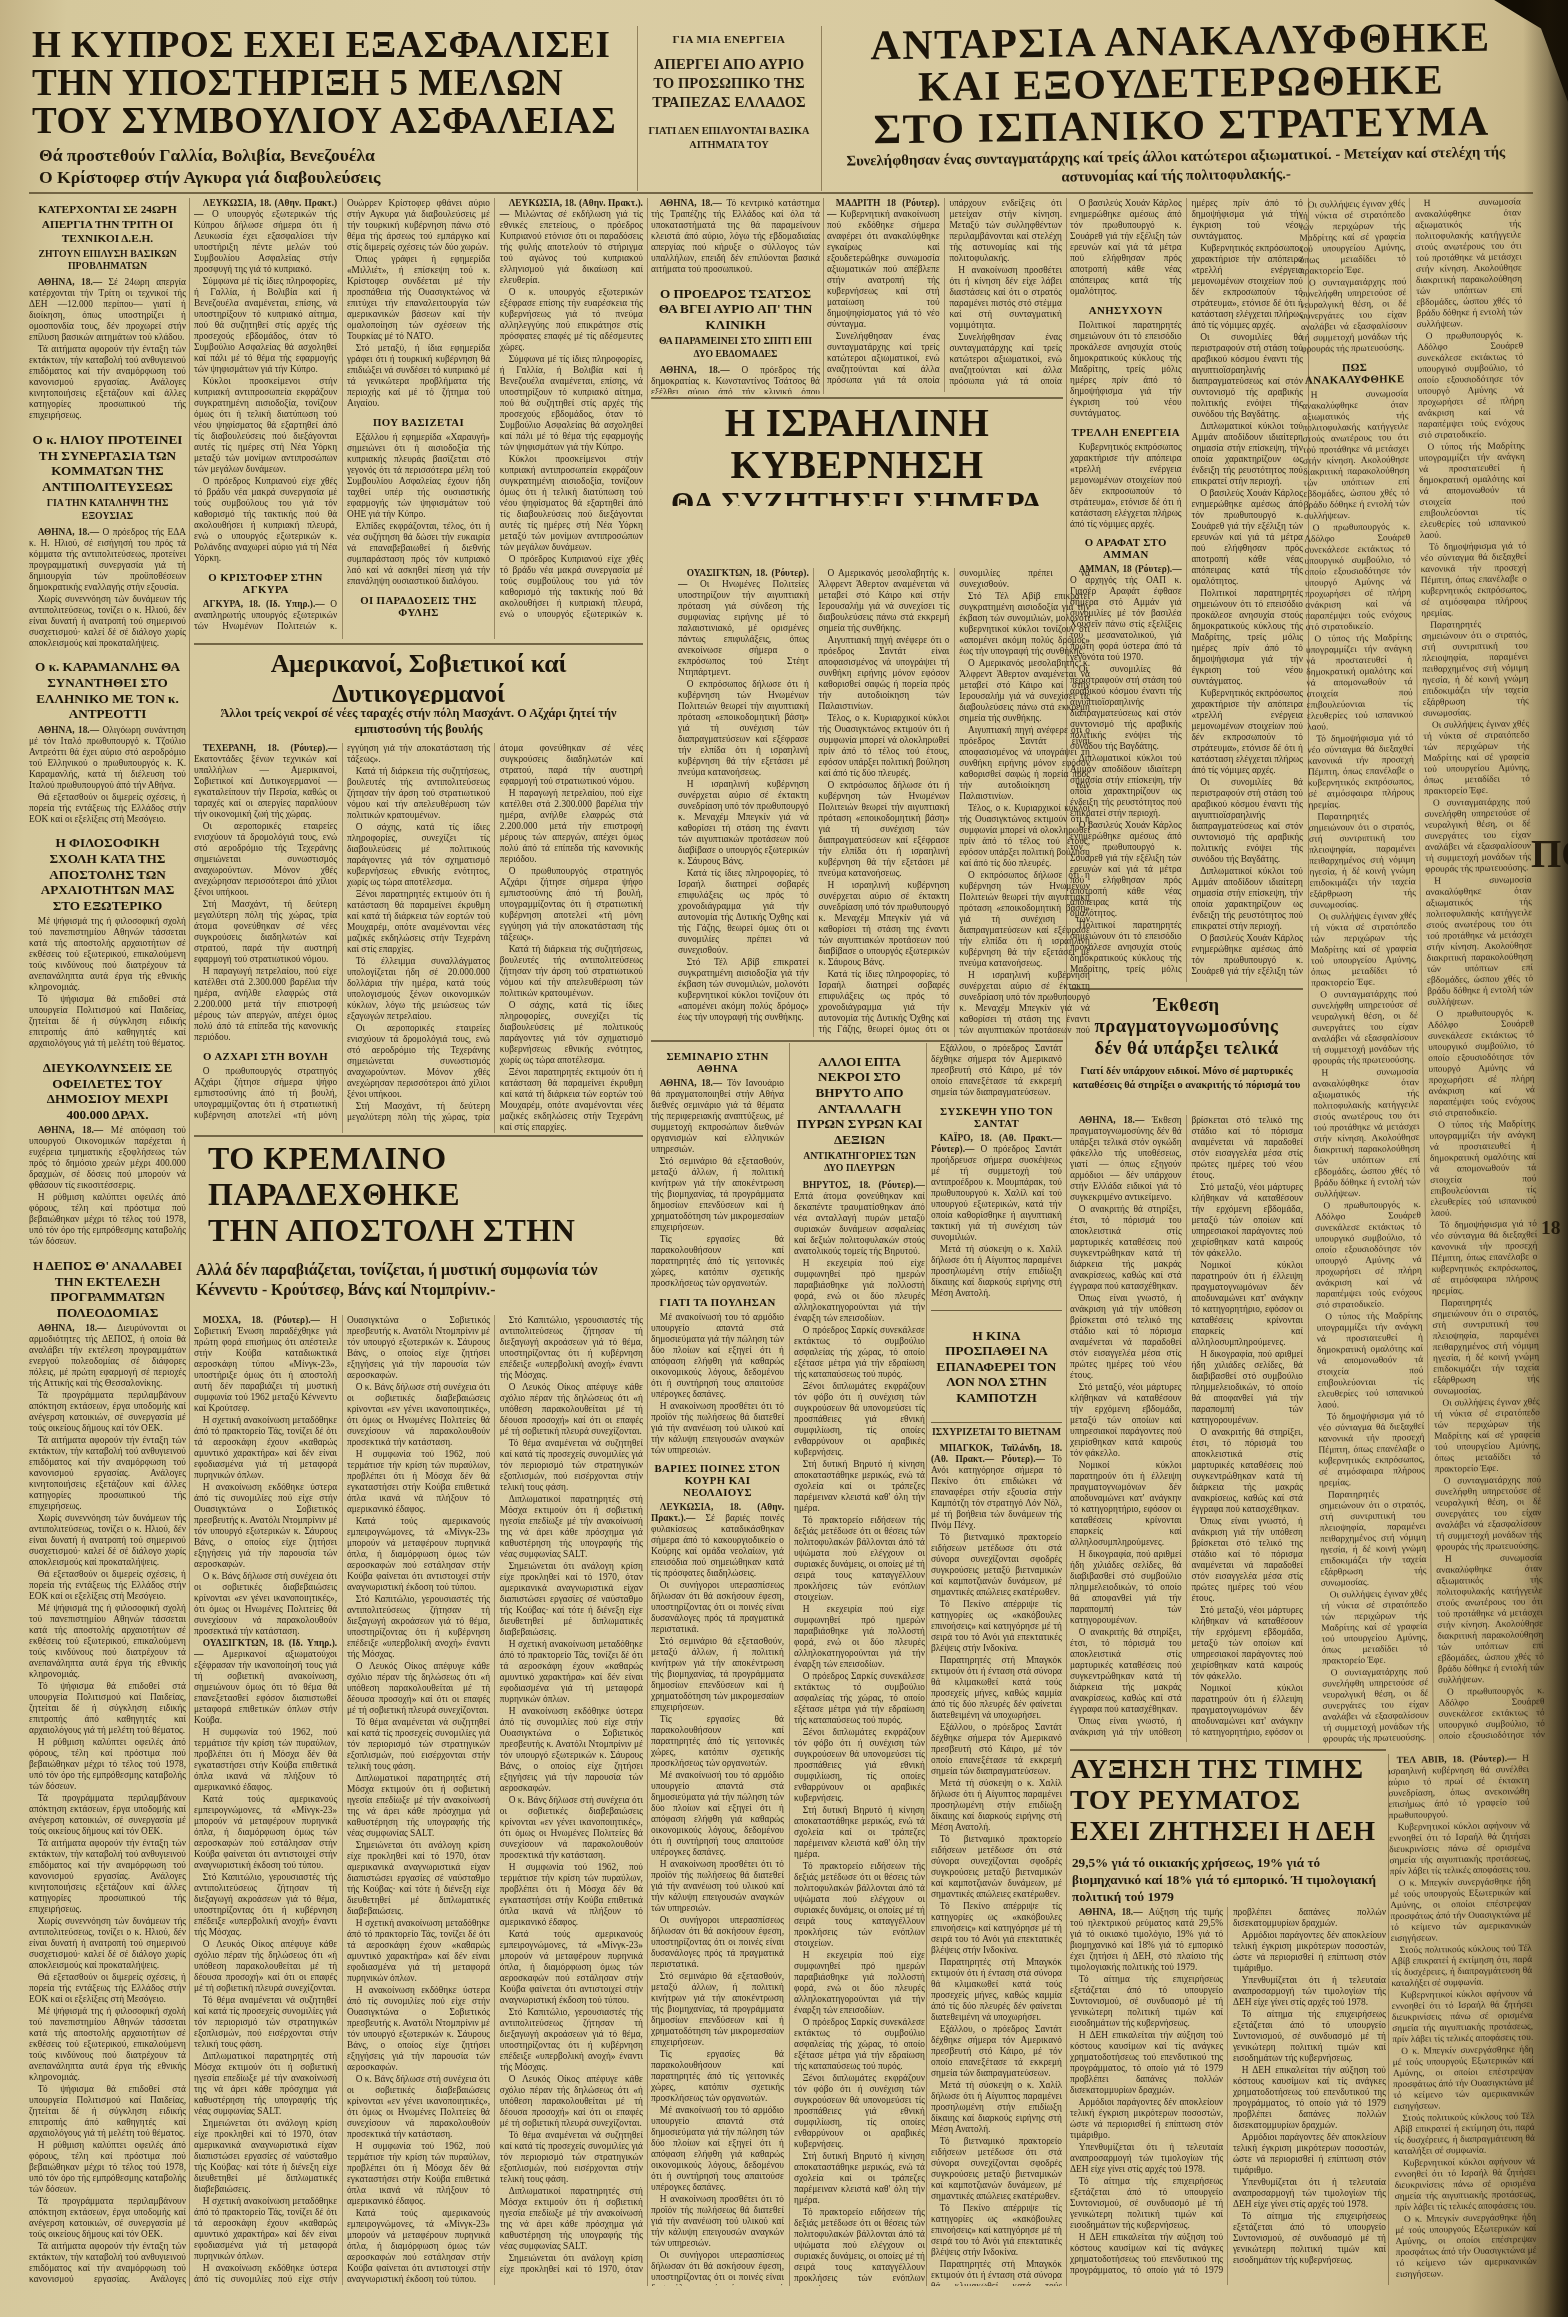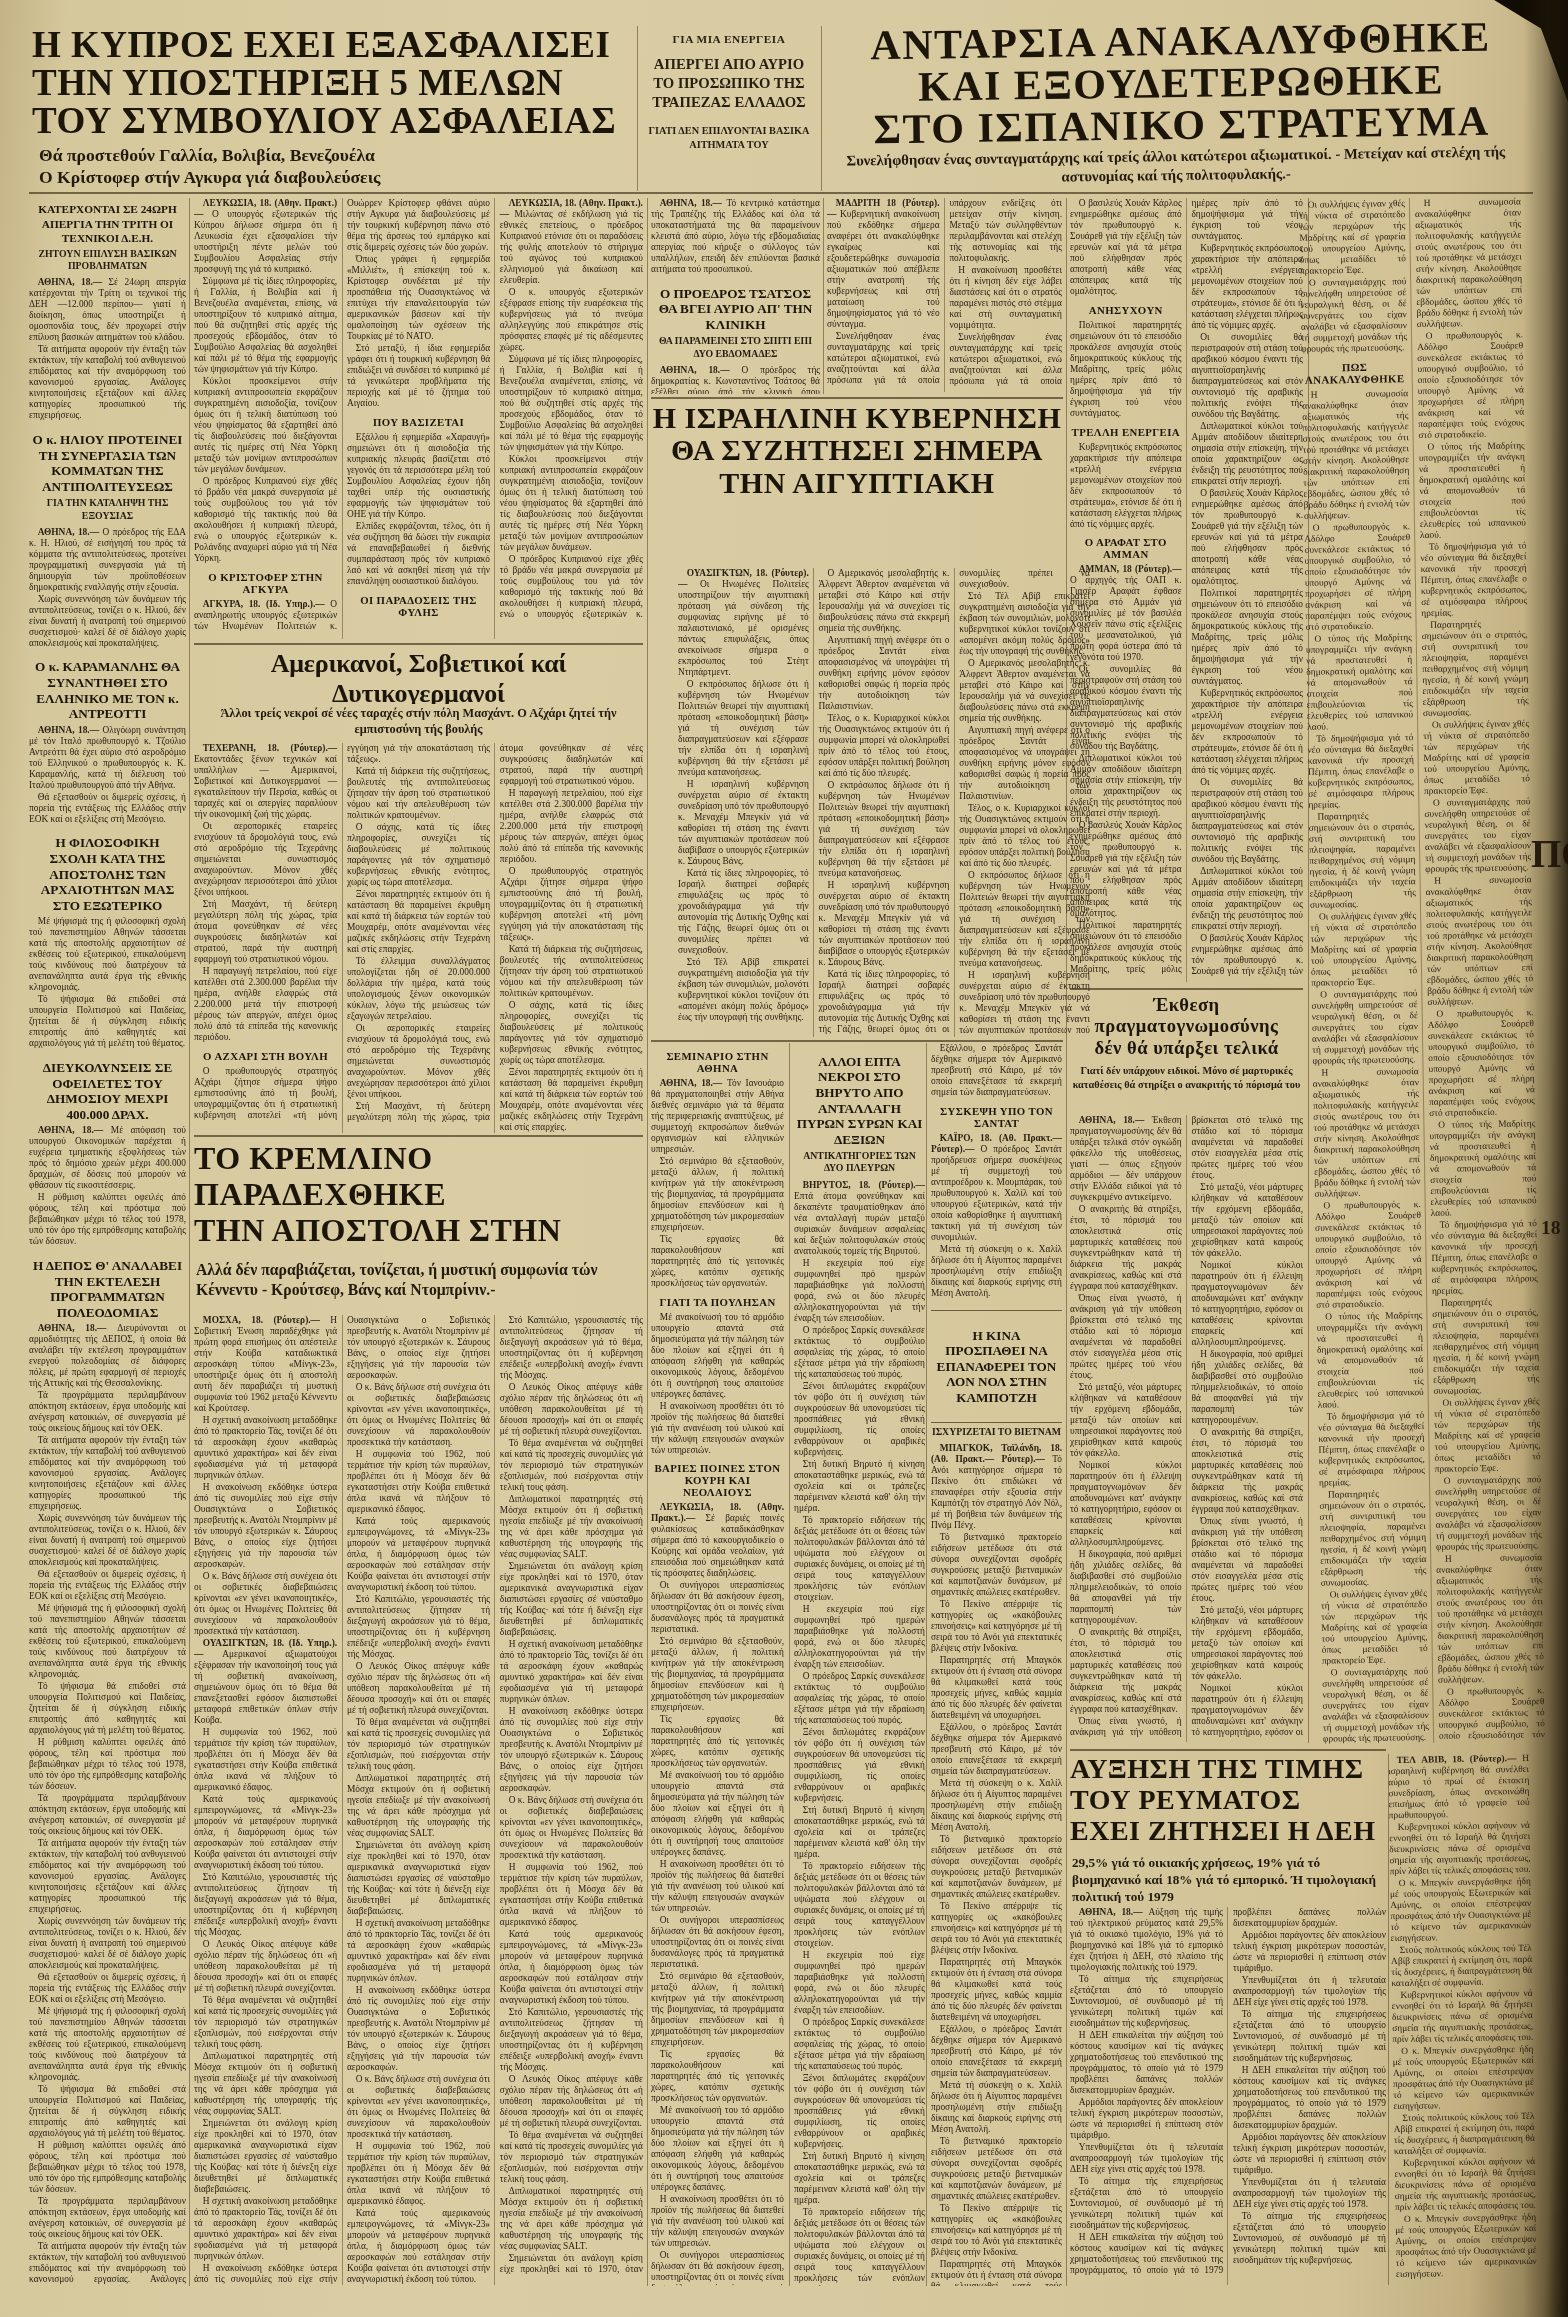--- a/index.html
+++ b/index.html
@@ -131,21 +131,21 @@
 
   <div class="blk cols c2" style="left:827px;top:198px;width:235px;height:194px">
       <p class="fl-date"><b>ΜΑΔΡΙΤΗ 18 (Ρόυτερ).— </b>Κυβερνητική ανακοίνωση πού εκδόθηκε σήμερα αναφέρει ότι ανακαλύφθηκε εγκαίρως καί εξουδετερώθηκε συνωμοσία αξιωματικών πού απέβλεπε στήν ανατροπή τής κυβερνήσεως καί στή ματαίωση τού δημοψηφίσματος γιά τό νέο σύνταγμα.</p>
       <p class="fl-p">Συνελήφθησαν ένας συνταγματάρχης καί τρείς κατώτεροι αξιωματικοί, ενώ αναζητούνται καί άλλα πρόσωπα γιά τά οποία υπάρχουν ενδείξεις ότι μετείχαν στήν κίνηση. Μεταξύ τών συλληφθέντων περιλαμβάνονται καί στελέχη τής αστυνομίας καί τής πολιτοφυλακής.</p>
       <p class="fl-p">Η ανακοίνωση προσθέτει ότι ή κίνηση δέν είχε λάβει διαστάσεις καί ότι ο στρατός παραμένει πιστός στό στέμμα καί στή συνταγματική νομιμότητα.</p>
       <p class="fl-p">Συνελήφθησαν ένας συνταγματάρχης καί τρείς κατώτεροι αξιωματικοί, ενώ αναζητούνται καί άλλα πρόσωπα γιά τά οποία υπάρχουν ενδείξεις ότι μετείχαν στήν κίνηση. Μεταξύ τών συλληφθέντων περιλαμβάνονται καί στελέχη τής αστυνομίας καί τής πολιτοφυλακής.</p>
     </div>
 
   <div class="hline" style="left:651px;top:397px;width:412px"></div>
   <div class="blk" style="left:651px;top:402px;width:412px;height:104px;text-align:center">
-    <div class="hl-line" style="font-size:30px;line-height:1.08">Η ΙΣΡΑΗΛΙΝΗ ΚΥΒΕΡΝΗΣΗ</div>
+    <div class="hl-line" style="font-size:39px;line-height:1.08">Η ΙΣΡΑΗΛΙΝΗ ΚΥΒΕΡΝΗΣΗ</div>
     <div class="hl-line" style="font-size:30px;line-height:1.08">ΘΑ ΣΥΖΗΤΗΣΕΙ ΣΗΜΕΡΑ</div>
     <div class="hl-line" style="font-size:30px;line-height:1.08">ΤΗΝ ΑΙΓΥΠΤΙΑΚΗ ΠΡΟΤΑΣΗ</div>
   </div>
   <div class="blk cols c3" style="left:678px;top:568px;width:412px;height:469px">
       <p class="fl-date"><b>ΟΥΑΣΙΓΚΤΩΝ, 18. (Ρόυτερ).— </b>Οι Ηνωμένες Πολιτείες υποστηρίζουν τήν αιγυπτιακή πρόταση γιά σύνδεση τής συμφωνίας ειρήνης μέ τό παλαιστινιακό, μέ ορισμένες πάντως επιφυλάξεις, όπως ανεκοίνωσε σήμερα ο εκπρόσωπος τού Στέητ Ντηπάρτμεντ.</p>
       <p class="fl-p">Ο εκπρόσωπος δήλωσε ότι ή κυβέρνηση τών Ηνωμένων Πολιτειών θεωρεί τήν αιγυπτιακή πρόταση «εποικοδομητική βάση» γιά τή συνέχιση τών διαπραγματεύσεων καί εξέφρασε τήν ελπίδα ότι ή ισραηλινή κυβέρνηση θά τήν εξετάσει μέ πνεύμα κατανοήσεως.</p>
       <p class="fl-p">Η ισραηλινή κυβέρνηση συνέρχεται αύριο σέ έκτακτη συνεδρίαση υπό τόν πρωθυπουργό κ. Μεναχέμ Μπεγκίν γιά νά καθορίσει τή στάση της έναντι τών αιγυπτιακών προτάσεων πού διαβίβασε ο υπουργός εξωτερικών κ. Σάυρους Βάνς.</p>
       <p class="fl-p">Κατά τίς ίδιες πληροφορίες, τό Ισραήλ διατηρεί σοβαρές επιφυλάξεις ως πρός τό χρονοδιάγραμμα γιά τήν αυτονομία τής Δυτικής Όχθης καί τής Γάζης, θεωρεί όμως ότι οι συνομιλίες πρέπει νά συνεχισθούν.</p>
       <p class="fl-p">Στό Τέλ Αβίβ επικρατεί συγκρατημένη αισιοδοξία γιά τήν έκβαση τών συνομιλιών, μολονότι κυβερνητικοί κύκλοι τονίζουν ότι «απομένει ακόμη πολύς δρόμος» έως τήν υπογραφή τής συνθήκης.</p>
       <p class="fl-p">Ο Αμερικανός μεσολαβητής κ. Άλφρεντ Άθερτον αναμένεται νά μεταβεί στό Κάιρο καί στήν Ιερουσαλήμ γιά νά συνεχίσει τίς διαβουλεύσεις πάνω στά εκκρεμή σημεία τής συνθήκης.</p>
@@ -250,21 +250,21 @@
       <p class="fl-p">Οι αεροπορικές εταιρείες ενισχύουν τά δρομολόγιά τους, ενώ στό αεροδρόμιο τής Τεχεράνης σημειώνεται συνωστισμός αναχωρούντων. Μόνον χθές ανεχώρησαν περισσότεροι άπό χίλιοι ξένοι υπήκοοι.</p>
       <p class="fl-p">Στή Μασχάντ, τή δεύτερη μεγαλύτερη πόλη τής χώρας, τρία άτομα φονεύθηκαν σέ νέες συγκρούσεις διαδηλωτών καί στρατού, παρά τήν αυστηρή εφαρμογή τού στρατιωτικού νόμου.</p>
       <p class="fl-p">Η παραγωγή πετρελαίου, πού είχε κατέλθει στά 2.300.000 βαρέλια τήν ημέρα, ανήλθε ελαφρώς στά 2.200.000 μετά τήν επιστροφή μέρους τών απεργών, απέχει όμως πολύ άπό τά επίπεδα τής κανονικής περιόδου.</p>
       <p class="fl-p">Ο πρωθυπουργός στρατηγός Αζχάρι ζήτησε σήμερα ψήφο εμπιστοσύνης άπό τή βουλή, υπογραμμίζοντας ότι ή στρατιωτική κυβέρνηση αποτελεί «τή μόνη εγγύηση γιά τήν αποκατάσταση τής τάξεως».</p>
       <p class="fl-p">Κατά τή διάρκεια τής συζητήσεως, βουλευτές τής αντιπολιτεύσεως ζήτησαν τήν άρση τού στρατιωτικού νόμου καί τήν απελευθέρωση τών πολιτικών κρατουμένων.</p>
       <p class="fl-p">Ο σάχης, κατά τίς ίδιες πληροφορίες, συνεχίζει τίς διαβουλεύσεις μέ πολιτικούς παράγοντες γιά τόν σχηματισμό κυβερνήσεως εθνικής ενότητος, χωρίς ως τώρα αποτέλεσμα.</p>
       <p class="fl-p">Ξένοι παρατηρητές εκτιμούν ότι ή κατάσταση θά παραμείνει έκρυθμη καί κατά τή διάρκεια τών εορτών τού Μουχαρέμ, οπότε αναμένονται νέες μαζικές εκδηλώσεις στήν Τεχεράνη καί στίς επαρχίες.</p>
     </div>
 
   <div class="hline" style="left:194px;top:1135px;width:449px"></div>
-  <div class="blk" style="left:194px;top:1141px;width:449px;height:114px">
+  <div class="blk" style="left:208px;top:1141px;width:449px;height:114px">
     <div class="hl-line" style="font-size:32px;line-height:1.12">ΤΟ ΚΡΕΜΛΙΝΟ ΠΑΡΑΔΕΧΘΗΚΕ</div>
     <div class="hl-line" style="font-size:32px;line-height:1.12">ΤΗΝ ΑΠΟΣΤΟΛΗ ΣΤΗΝ ΚΟΥΒΑ</div>
 
   </div>
   <div class="blk deck" style="left:196px;top:1260px;width:443px;height:51px;font-size:15.7px;line-height:1.3">Αλλά δέν παραβιάζεται, τονίζεται, ή μυστική συμφωνία τών Κέννεντυ - Κρούτσεφ, Βάνς καί Ντομπρίνιν.-</div>
   <div class="blk cols c3" style="left:194px;top:1315px;width:449px;height:970px">
       <p class="fl-date"><b>ΜΟΣΧΑ, 18. (Ρόυτερ).— </b>Η Σοβιετική Ένωση παραδέχθηκε γιά πρώτη φορά επισήμως ότι απέστειλε στήν Κούβα καταδιωκτικά αεροσκάφη τύπου «Μίνγκ-23», υποστήριξε όμως ότι ή αποστολή αυτή δέν παραβιάζει τή μυστική συμφωνία τού 1962 μεταξύ Κέννεντυ καί Κρούτσεφ.</p>
       <p class="fl-p">Η σχετική ανακοίνωση μεταδόθηκε άπό τό πρακτορείο Τάς, τονίζει δέ ότι τά αεροσκάφη έχουν «καθαρώς αμυντικό χαρακτήρα» καί δέν είναι εφοδιασμένα γιά τή μεταφορά πυρηνικών όπλων.</p>
       <p class="fl-p">Η ανακοίνωση εκδόθηκε ύστερα άπό τίς συνομιλίες πού είχε στήν Ουασιγκτώνα ο Σοβιετικός πρεσβευτής κ. Ανατόλι Ντομπρίνιν μέ τόν υπουργό εξωτερικών κ. Σάυρους Βάνς, ο οποίος είχε ζητήσει εξηγήσεις γιά τήν παρουσία τών αεροσκαφών.</p>
       <p class="fl-p">Ο κ. Βάνς δήλωσε στή συνέχεια ότι οι σοβιετικές διαβεβαιώσεις κρίνονται «εν γένει ικανοποιητικές», ότι όμως οι Ηνωμένες Πολιτείες θά συνεχίσουν νά παρακολουθούν προσεκτικά τήν κατάσταση.</p>

